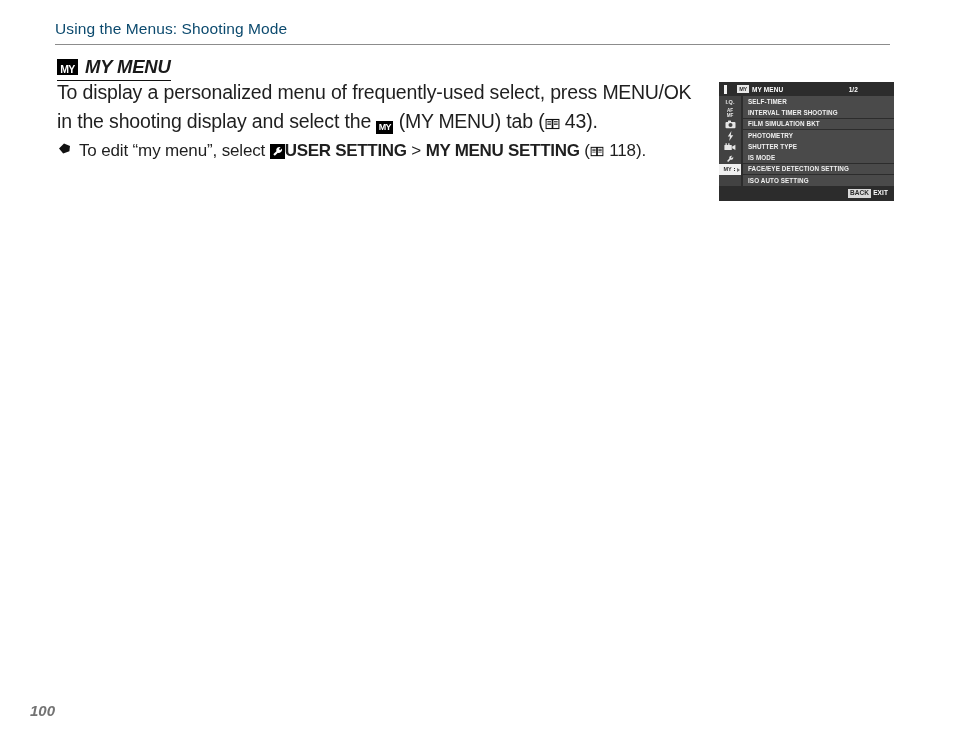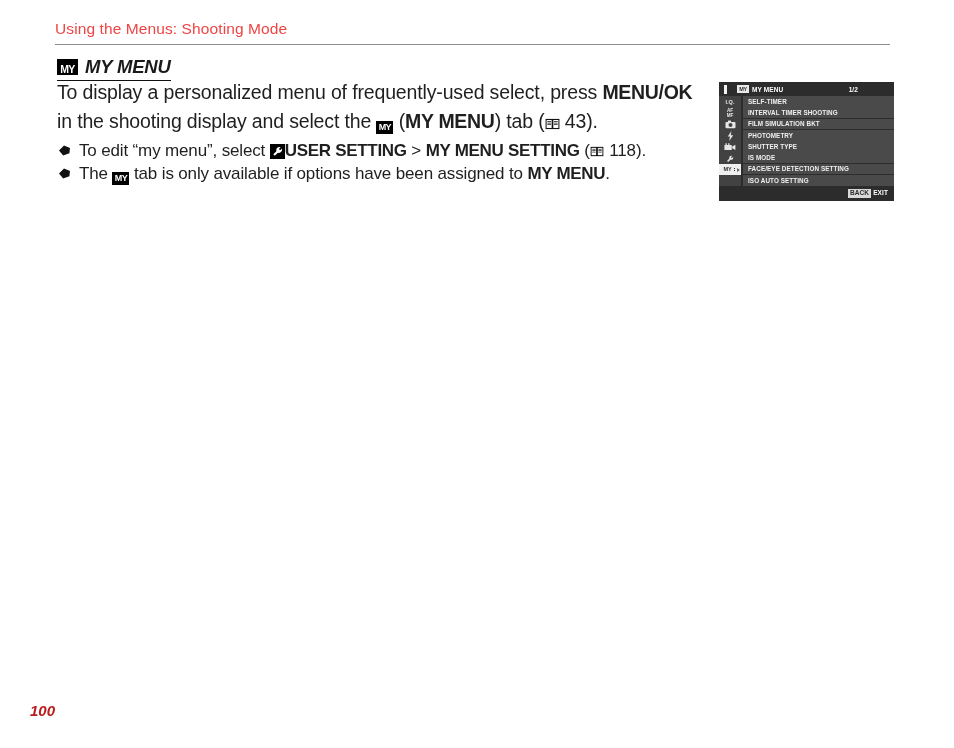--- a/index.html
+++ b/index.html
@@ -18,21 +18,21 @@
 
   
   .page-header {
     position: absolute;
     left: 55px;
     top: 20px;
     width: 835px;
   }
   .page-header .crumb {
     font-size: 15.5px;
-    color: #ef4444;
+    color: #0c4a6e;
     letter-spacing: 0.1px;
     font-family: "Liberation Sans", sans-serif;
     white-space: nowrap;
   }
   .page-header .rule {
     margin-top: 6px;
     border-bottom: 1.6px solid #8c8c8c;
     width: 835px;
   }
 
@@ -113,35 +113,35 @@
   .body-copy {
     position: absolute;
     left: 57px;
     top: 78px;
     width: 640px;
     font-size: 19.5px;
     line-height: 29px;
     color: #1f1f1f;
     letter-spacing: -0.15px;
   }
-  .body-copy b { font-weight: bold; letter-spacing: -0.3px; }
+  .body-copy b { font-weight: normal; letter-spacing: -0.3px; }
 
   .notes {
     position: absolute;
     left: 58px;
     top: 140px;
     width: 660px;
     font-size: 17px;
     line-height: 22px;
     color: #1f1f1f;
     letter-spacing: -0.15px;
   }
   .note-row {
     display: flex;
-    align-items: flex-end;
+    align-items: flex-start;
     gap: 8px;
     margin-bottom: 1px;
     white-space: nowrap;
   }
   .note-bullet {
     width: 13px;
     height: 18px;
     flex: none;
     margin-top: 2px;
   }
@@ -308,21 +308,21 @@
   }
 
   
   .folio {
     position: absolute;
     left: 30px;
     top: 702px;
     font-size: 15px;
     font-weight: bold;
     font-style: italic;
-    color: #b91c1c;
+    color: #737373;
   }
 </style>
 </head>
 <body>
 
 <div class="page-header">
   <div class="crumb">Using the Menus: Shooting Mode</div>
   <div class="rule"></div>
 </div>
 
@@ -366,30 +366,20 @@
             <rect x="2.4" y="3.4" width="4" height="0.8" fill="#111"></rect>
             <rect x="2.4" y="5.1" width="4" height="0.8" fill="#111"></rect>
             <rect x="2.4" y="6.8" width="4" height="0.8" fill="#111"></rect>
             <rect x="9.6" y="3.4" width="4" height="0.8" fill="#111"></rect>
             <rect x="9.6" y="5.1" width="4" height="0.8" fill="#111"></rect>
             <rect x="9.6" y="6.8" width="4" height="0.8" fill="#111"></rect>
           </svg></span> <span>118</span><span>).</span>
     </span>
   </div>
 
-  <div class="note-row">
-    <span class="note-bullet">
-        <svg viewBox="0 0 13 13" width="13" height="13">
-          <path d="M1 6.5 L6 1.5 L12 4 L11.4 9.2 L5.2 11.6 Z" fill="#111"></path>
-        </svg>
-      </span>
-    <span>
-      <span>The </span><span class="my-badge inline">MY</span><span> tab is only available if options have been assigned to </span><b>MY MENU</b><span>.</span>
-    </span>
-  </div>
 
 </div>
 
 <div class="lcd">
 
   <div class="lcd-titlebar">
     <span class="home-bar"></span>
     <span class="t-badge">MY</span>
     <span class="t-text">MY MENU</span>
     <span class="t-page">1/2</span>

